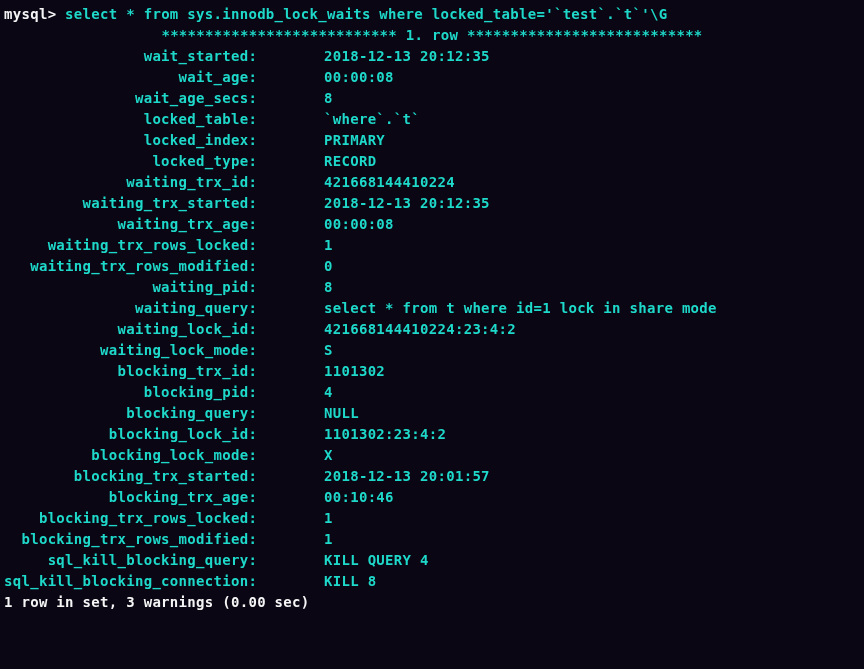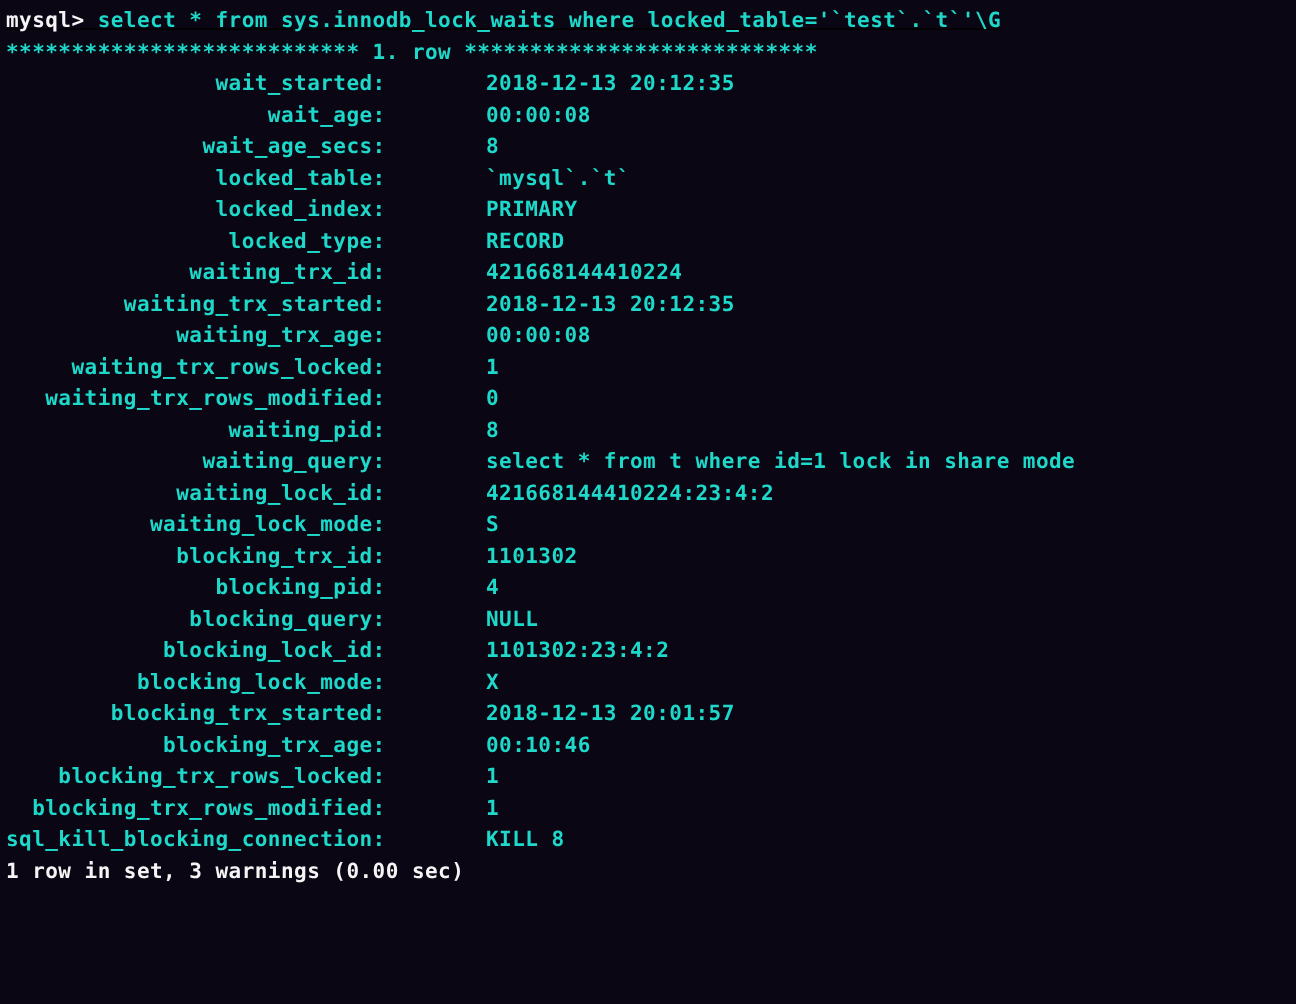--- a/index.html
+++ b/index.html
@@ -13,34 +13,34 @@
       font-size: 14px;
       line-height: 1.5;
       padding: 4px 4px;
       width: 864px;
       height: 669px;
       overflow: hidden;
       letter-spacing: 0.3px;
     }
     .prompt-line {
       white-space: pre;
-      text-decoration: underline;
     }
     .white {
       color: #f5f5f5;
       font-weight: bold;
     }
     .cyan {
       color: #1ed9c9;
       font-weight: bold;
     }
     .row-header {
       color: #1ed9c9;
       font-weight: bold;
       white-space: pre;
+      text-align: center;
     }
     .field-row {
       display: flex;
     }
     .field-label {
       color: #1ed9c9;
       font-weight: bold;
       width: 320px;
       white-space: pre;
     }
@@ -71,21 +71,21 @@
     <div class="field-row">
       <span class="field-label">                    wait_age: </span>
       <span class="field-value">00:00:08</span>
     </div>
     <div class="field-row">
       <span class="field-label">               wait_age_secs: </span>
       <span class="field-value">8</span>
     </div>
     <div class="field-row">
       <span class="field-label">                locked_table: </span>
-      <span class="field-value">`mysql`.`t`</span>
+      <span class="field-value">`where`.`t`</span>
     </div>
     <div class="field-row">
       <span class="field-label">                locked_index: </span>
       <span class="field-value">PRIMARY</span>
     </div>
     <div class="field-row">
       <span class="field-label">                 locked_type: </span>
       <span class="field-value">RECORD</span>
     </div>
     <div class="field-row">
@@ -154,18 +154,22 @@
     </div>
     <div class="field-row">
       <span class="field-label">    blocking_trx_rows_locked: </span>
       <span class="field-value">1</span>
     </div>
     <div class="field-row">
       <span class="field-label">  blocking_trx_rows_modified: </span>
       <span class="field-value">1</span>
     </div>
     <div class="field-row">
+      <span class="field-label">     sql_kill_blocking_query: </span>
+      <span class="field-value">KILL QUERY 4</span>
+    </div>
+    <div class="field-row">
       <span class="field-label">sql_kill_blocking_connection: </span>
       <span class="field-value">KILL 8</span>
     </div>
   </div>
 
 <div class="footer">1 row in set, 3 warnings (0.00 sec)</div>
 
 </body></html>

